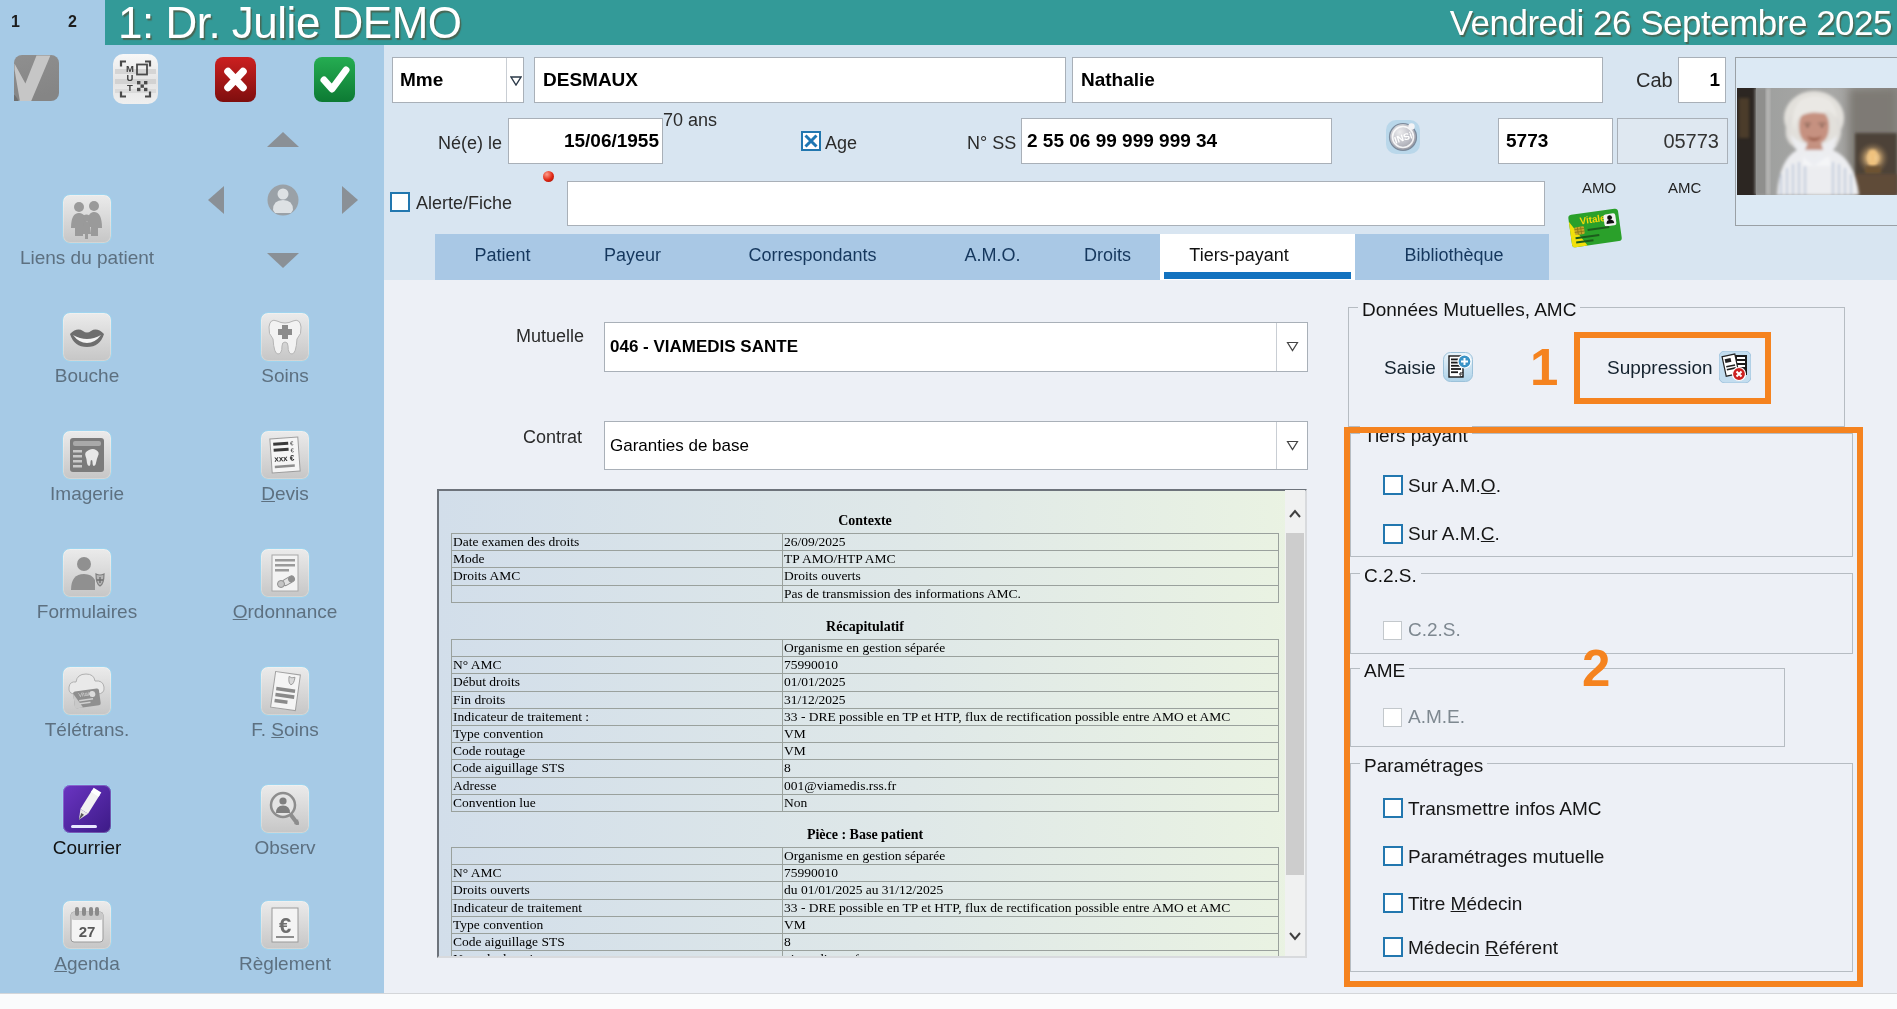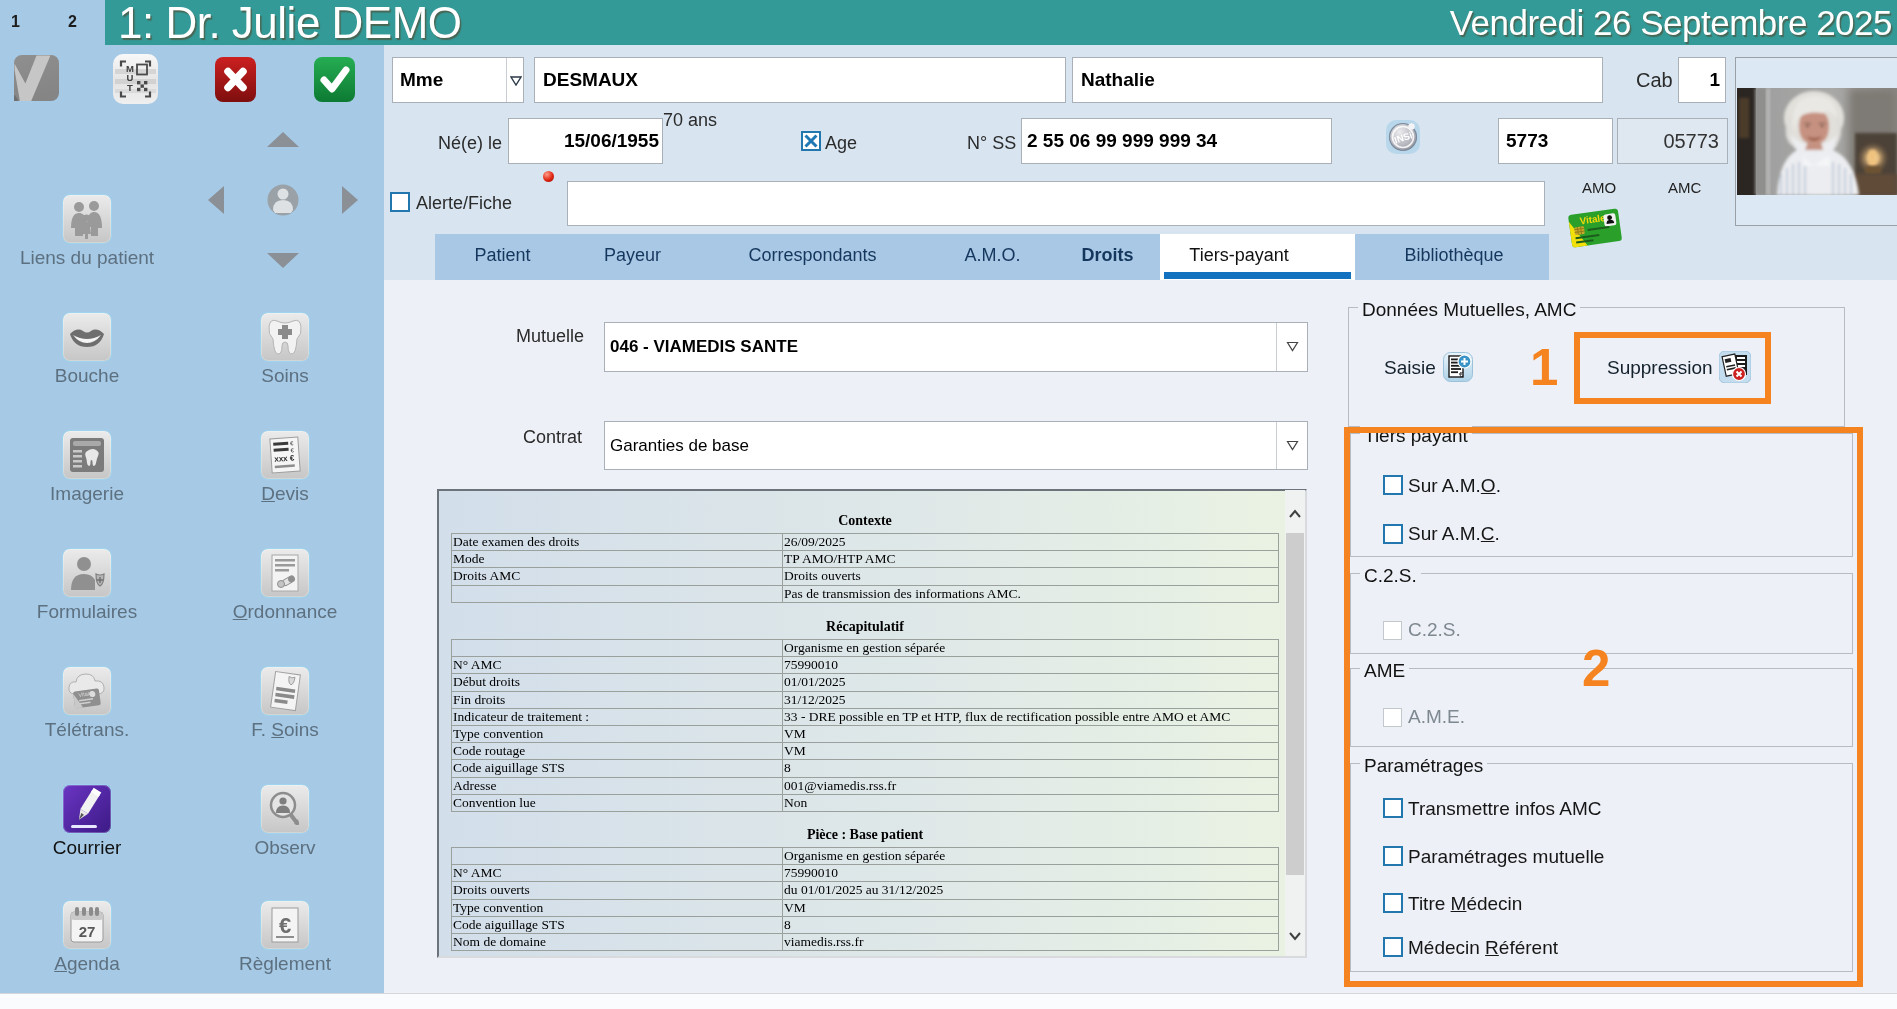--- a/index.html
+++ b/index.html
@@ -402,21 +402,21 @@
     <path d="M70 64 L77 72 L84 64 L88 70 L77 78 L67 70 Z" fill="#eceef2"></path>
   </g>
 </svg>
 </div>
 
 <div class="abs" style="left:435px;top:234px;width:1114px;height:46px;background:#a9c8e5;">
   <div class="tabtxt" style="left:0px;top:3px;width:135px;">Patient</div>
   <div class="tabtxt" style="left:135px;top:3px;width:125px;">Payeur</div>
   <div class="tabtxt" style="left:260px;top:3px;width:235px;">Correspondants</div>
   <div class="tabtxt" style="left:495px;top:3px;width:125px;">A.M.O.</div>
-  <div class="tabtxt" style="left:620px;top:3px;width:105px;font-weight:bold;">Droits</div>
+  <div class="tabtxt" style="left:620px;top:3px;width:105px;">Droits</div>
   <div class="abs" style="left:725px;top:0;width:195px;height:46px;background:#fff;"></div>
   <div class="tabtxt" style="left:725px;top:3px;width:158px;color:#111;">Tiers-payant</div>
   <div class="abs" style="left:729px;top:38px;width:187px;height:7px;background:#1272bf;"></div>
   <div class="tabtxt" style="left:920px;top:3px;width:198px;">Bibliothèque</div>
 </div>
 
 <div class="lbl" style="left:516px;top:326px;">Mutuelle</div>
 <div class="fld" style="left:604px;top:322px;width:704px;height:50px;"></div>
 <div class="abs" style="left:610px;top:322px;height:50px;line-height:50px;font-size:17px;font-weight:bold;color:#000;">046 - VIAMEDIS SANTE</div>
 <div class="abs" style="left:1276px;top:323px;width:1px;height:48px;background:#c9ced4;"></div>
@@ -513,20 +513,24 @@
           <td></td>
           <td>Organisme en gestion séparée</td>
         </tr>
 <tr>
           <td>N° AMC</td>
           <td>75990010</td>
         </tr>
 <tr>
           <td>Droits ouverts</td>
           <td>du 01/01/2025 au 31/12/2025</td>
+        </tr>
+<tr>
+          <td>Indicateur de traitement</td>
+          <td>33 - DRE possible en TP et HTP, flux de rectification possible entre AMO et AMC</td>
         </tr>
 <tr>
           <td>Type convention</td>
           <td>VM</td>
         </tr>
 <tr>
           <td>Code aiguillage STS</td>
           <td>8</td>
         </tr>
 <tr>
@@ -599,21 +603,21 @@
 <div class="cblbl" style="left:1408px;top:475px;">Sur A.M.<u>O</u>.</div>
 <div class="cb" style="left:1383px;top:524px;"></div>
 <div class="cblbl" style="left:1408px;top:523px;">Sur A.M.<u>C</u>.</div>
 
 <div class="fieldset" style="left:1350px;top:573px;width:503px;height:81px;">
   <span class="legend">C.2.S.</span>
 </div>
 <div class="cbd" style="left:1383px;top:621px;"></div>
 <div class="cblbl" style="left:1408px;top:619px;color:#7e8890;">C.2.S.</div>
 
-<div class="fieldset" style="left:1350px;top:668px;width:503px;height:79px;">
+<div class="fieldset" style="left:1350px;top:668px;width:435px;height:79px;">
   <span class="legend">AME</span>
 </div>
 <div class="cbd" style="left:1383px;top:708px;"></div>
 <div class="cblbl" style="left:1408px;top:706px;color:#7e8890;">A.M.E.</div>
 <div class="onum" style="left:1582px;top:639px;">2</div>
 
 <div class="fieldset" style="left:1350px;top:763px;width:503px;height:209px;">
   <span class="legend">Paramétrages</span>
 </div>
 <div class="cb" style="left:1383px;top:798px;"></div>

